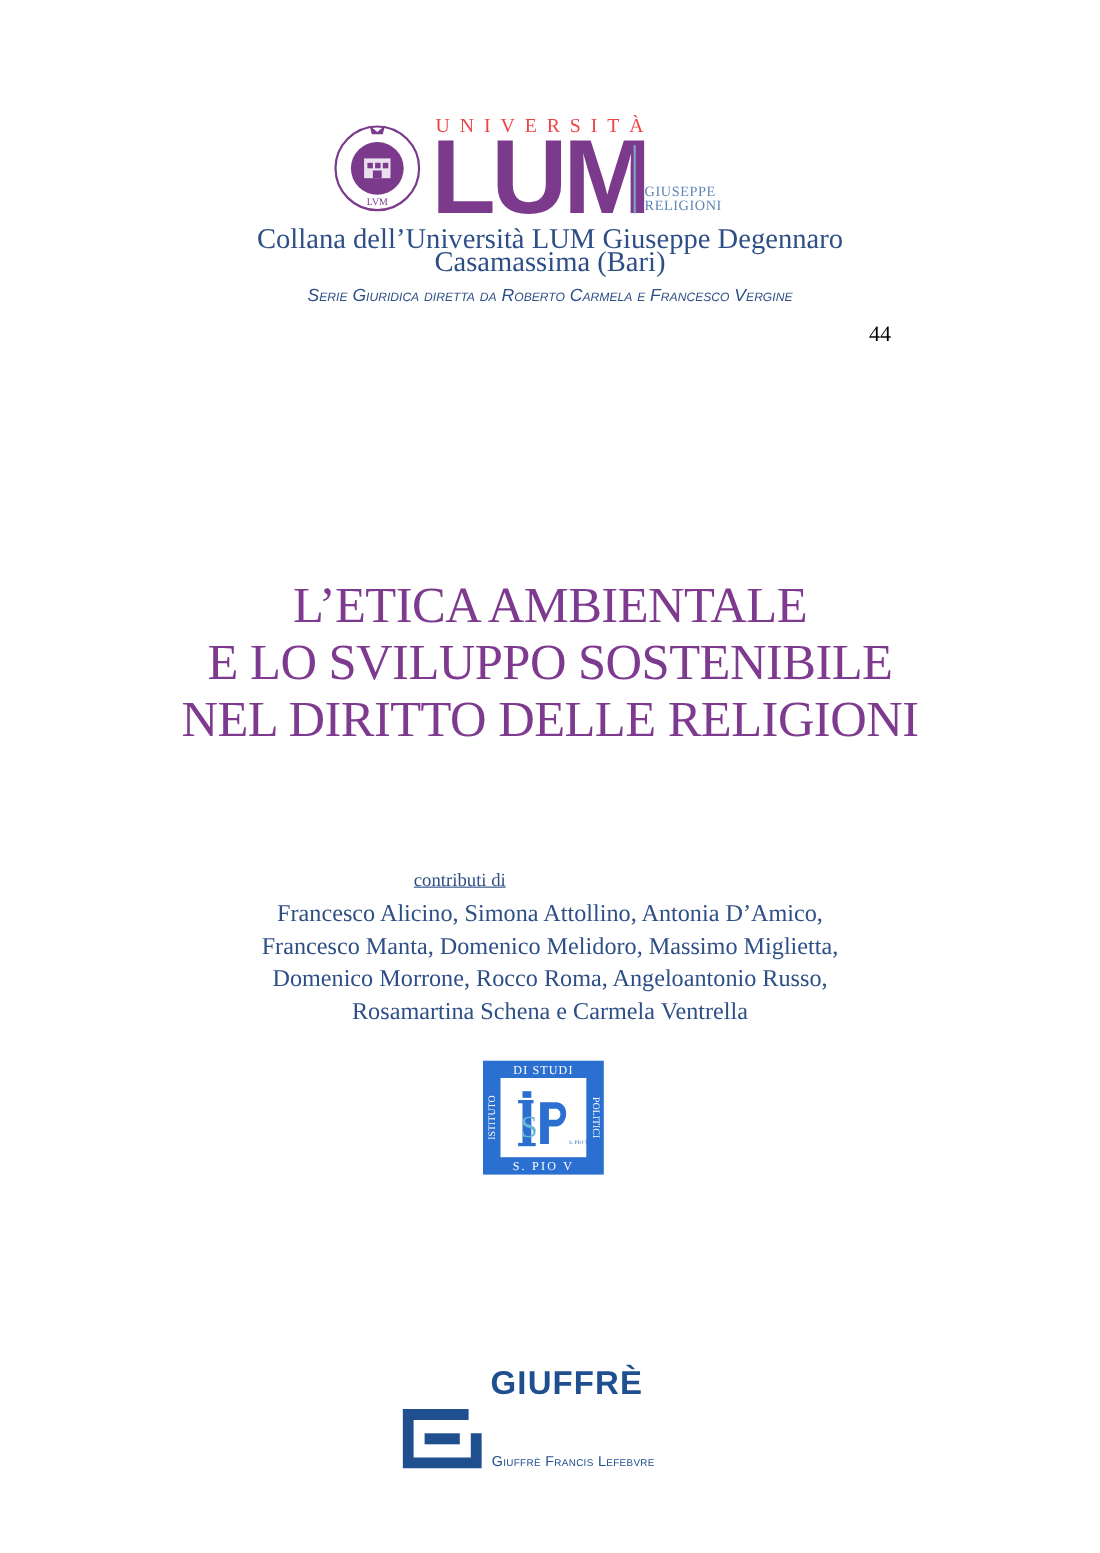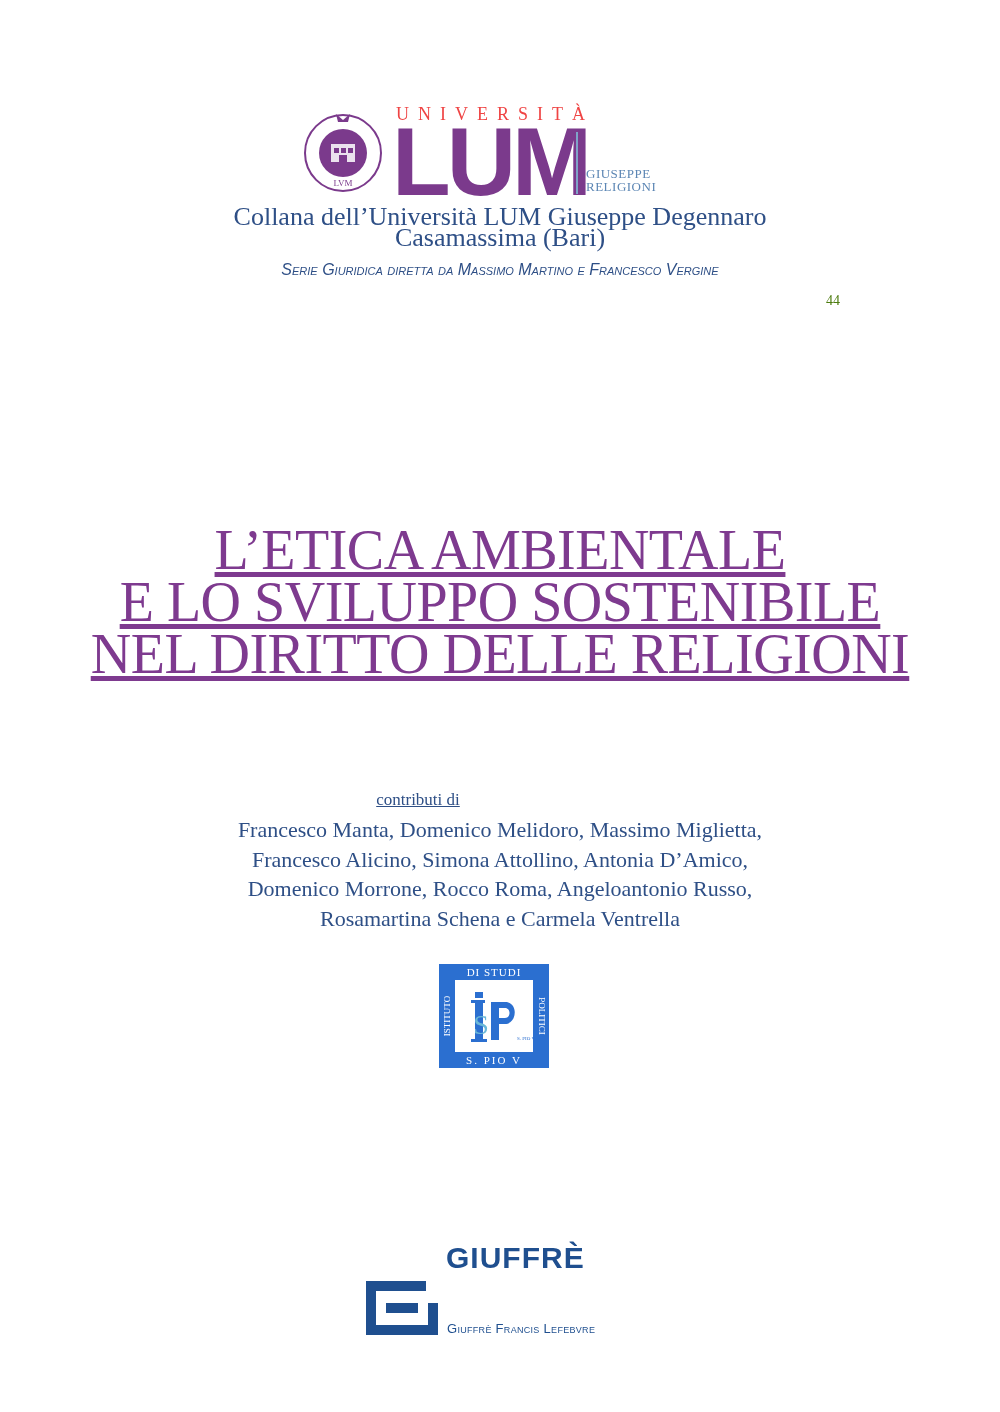--- a/index.html
+++ b/index.html
@@ -10,24 +10,24 @@
 
     
     #seal { left: 300px; top: 108px; width: 86px; height: 86px; }
     #univ-word { left: 396px; top: 104px; font-size: 18px; letter-spacing: 9px; color: #ef4444; }
     #lum-word { left: 392px; top: 112px; font-size: 96px; font-weight: bold; color: #7b3a8c; letter-spacing: -4px; line-height: 100px; }
     #lum-divider { left: 576px; top: 132px; width: 2px; height: 62px; background: #7fa3c8; }
     #giuseppe { left: 586px; top: 167px; font-size: 13px; color: #5c86b4; line-height: 13px; letter-spacing: 0.5px; }
 
     #collana { left: 0; width: 1000px; top: 206px; text-align: center; font-size: 26px; color: #2e4f86; line-height: 21px; }
     #serie { left: 0; width: 1000px; top: 261px; text-align: center; font-size: 15px; color: #2e4f86; font-style: italic; }
-    #volnum { left: 790px; top: 293px; font-size: 14px; color: #4d7c0f; margin-left: 36px; }
+    #volnum { left: 790px; top: 293px; font-size: 20px; color: #000000; }
 
     
-    #title { left: 0; width: 1000px; top: 524px; text-align: center; color: #7e3a8f; font-size: 56px; line-height: 52px; letter-spacing: -0.5px; text-decoration: underline; }
+    #title { left: 0; width: 1000px; top: 524px; text-align: center; color: #7e3a8f; font-size: 46px; line-height: 52px; letter-spacing: -0.5px; }
 
     
     #contrib-label { left: 0; width: 836px; top: 790px; text-align: center; font-size: 17px; color: #2e4f86; text-decoration: underline; }
     #contrib-names { left: 0; width: 1000px; top: 815px; text-align: center; font-size: 22px; color: #2e4f86; line-height: 29.5px; }
 
     
     #isp-logo { left: 439px; top: 964px; width: 110px; height: 104px; }
 
     
     #giuffre-mark { left: 366px; top: 1281px; width: 72px; height: 54px; }
@@ -58,35 +58,35 @@
   <div>GIUSEPPE</div>
   <div>RELIGIONI</div>
 </div>
 
 <div id="collana" class="abs serif">
   <div>Collana dell’Università LUM Giuseppe Degennaro</div>
   <div>Casamassima (Bari)</div>
 </div>
 
 <div id="serie" class="abs sans">
-  <span style="font-variant: small-caps; font-size:16px;">Serie Giuridica diretta da Massimo Martino e Francesco Vergine</span>
+  <span style="font-variant: small-caps; font-size:16px;">Serie Giuridica diretta da Roberto Carmela e Francesco Vergine</span>
 </div>
 
 <div id="volnum" class="abs serif">44</div>
 
 <div id="title" class="abs serif">
   <div>L’ETICA AMBIENTALE</div>
   <div>E LO SVILUPPO SOSTENIBILE</div>
   <div>NEL DIRITTO DELLE RELIGIONI</div>
 </div>
 
 <div id="contrib-label" class="abs serif">contributi di</div>
 <div id="contrib-names" class="abs serif">
+  <div>Francesco Alicino, Simona Attollino, Antonia D’Amico,</div>
   <div>Francesco Manta, Domenico Melidoro, Massimo Miglietta,</div>
-  <div>Francesco Alicino, Simona Attollino, Antonia D’Amico,</div>
   <div>Domenico Morrone, Rocco Roma, Angeloantonio Russo,</div>
   <div>Rosamartina Schena e Carmela Ventrella</div>
 </div>
 
 <div id="isp-logo" class="abs">
   <svg width="110" height="104" viewBox="0 0 110 104">
     <rect x="0" y="0" width="110" height="104" fill="#2b6fd0"></rect>
     <rect x="16" y="16" width="78" height="72" fill="#ffffff"></rect>
     <text x="55" y="12" text-anchor="middle" font-family="Liberation Serif, serif" font-size="11" fill="#ffffff" letter-spacing="1">DI STUDI</text>
     <text x="55" y="100" text-anchor="middle" font-family="Liberation Serif, serif" font-size="11" fill="#ffffff" letter-spacing="2">S. PIO V</text>

